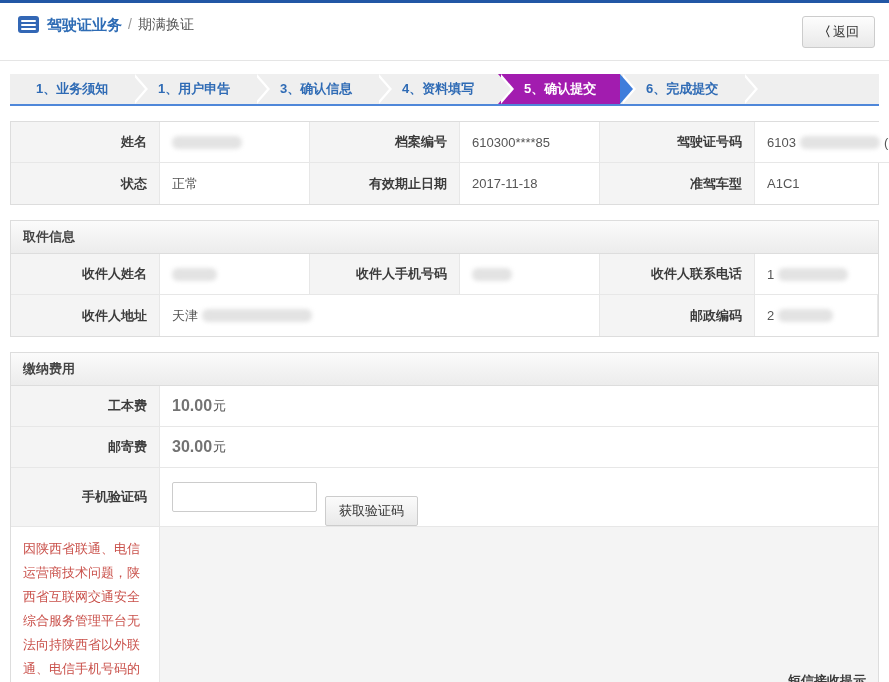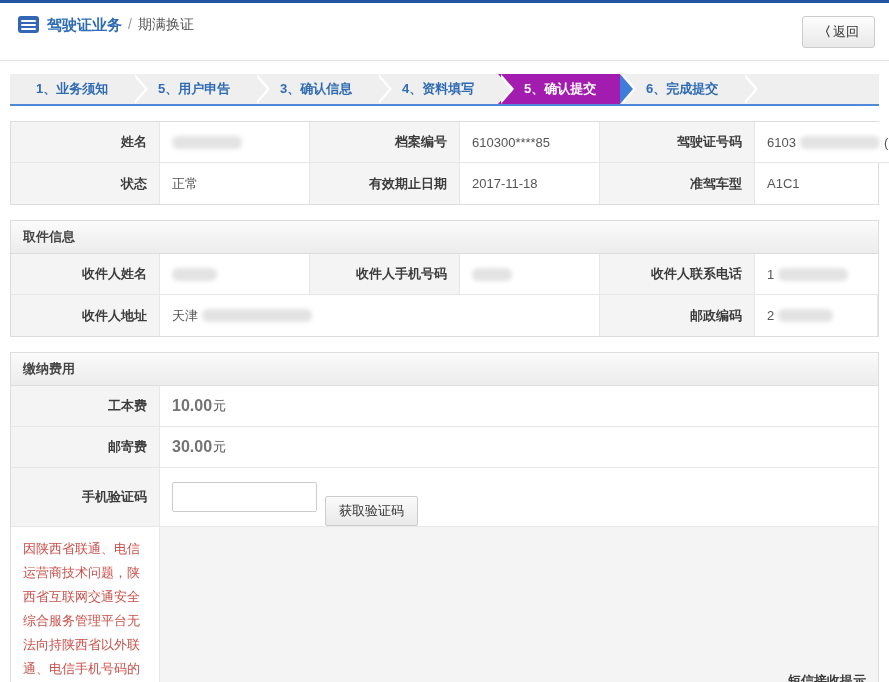--- a/index.html
+++ b/index.html
@@ -128,21 +128,21 @@
       <i></i>
     </span>
   <span class="hdr-title">驾驶证业务</span>
   <span class="hdr-sep">/</span>
   <span class="hdr-sub">期满换证</span>
   <button class="back-btn"><span class="chev">〈</span><span>返回</span></button>
 </div>
 
 <div class="steps">
   <div class="step"><span>1、业务须知</span></div>
-  <div class="step"><span>5、用户申告</span></div>
+  <div class="step"><span>1、用户申告</span></div>
   <div class="step"><span>3、确认信息</span></div>
   <div class="step"><span>4、资料填写</span></div>
   <div class="step active"><span>5、确认提交</span></div>
   <div class="step"><span>6、完成提交</span></div>
 </div>
 
 <div class="section">
   <div class="grid6">
     <div class="cell lbl">姓名</div>
     <div class="cell val">

